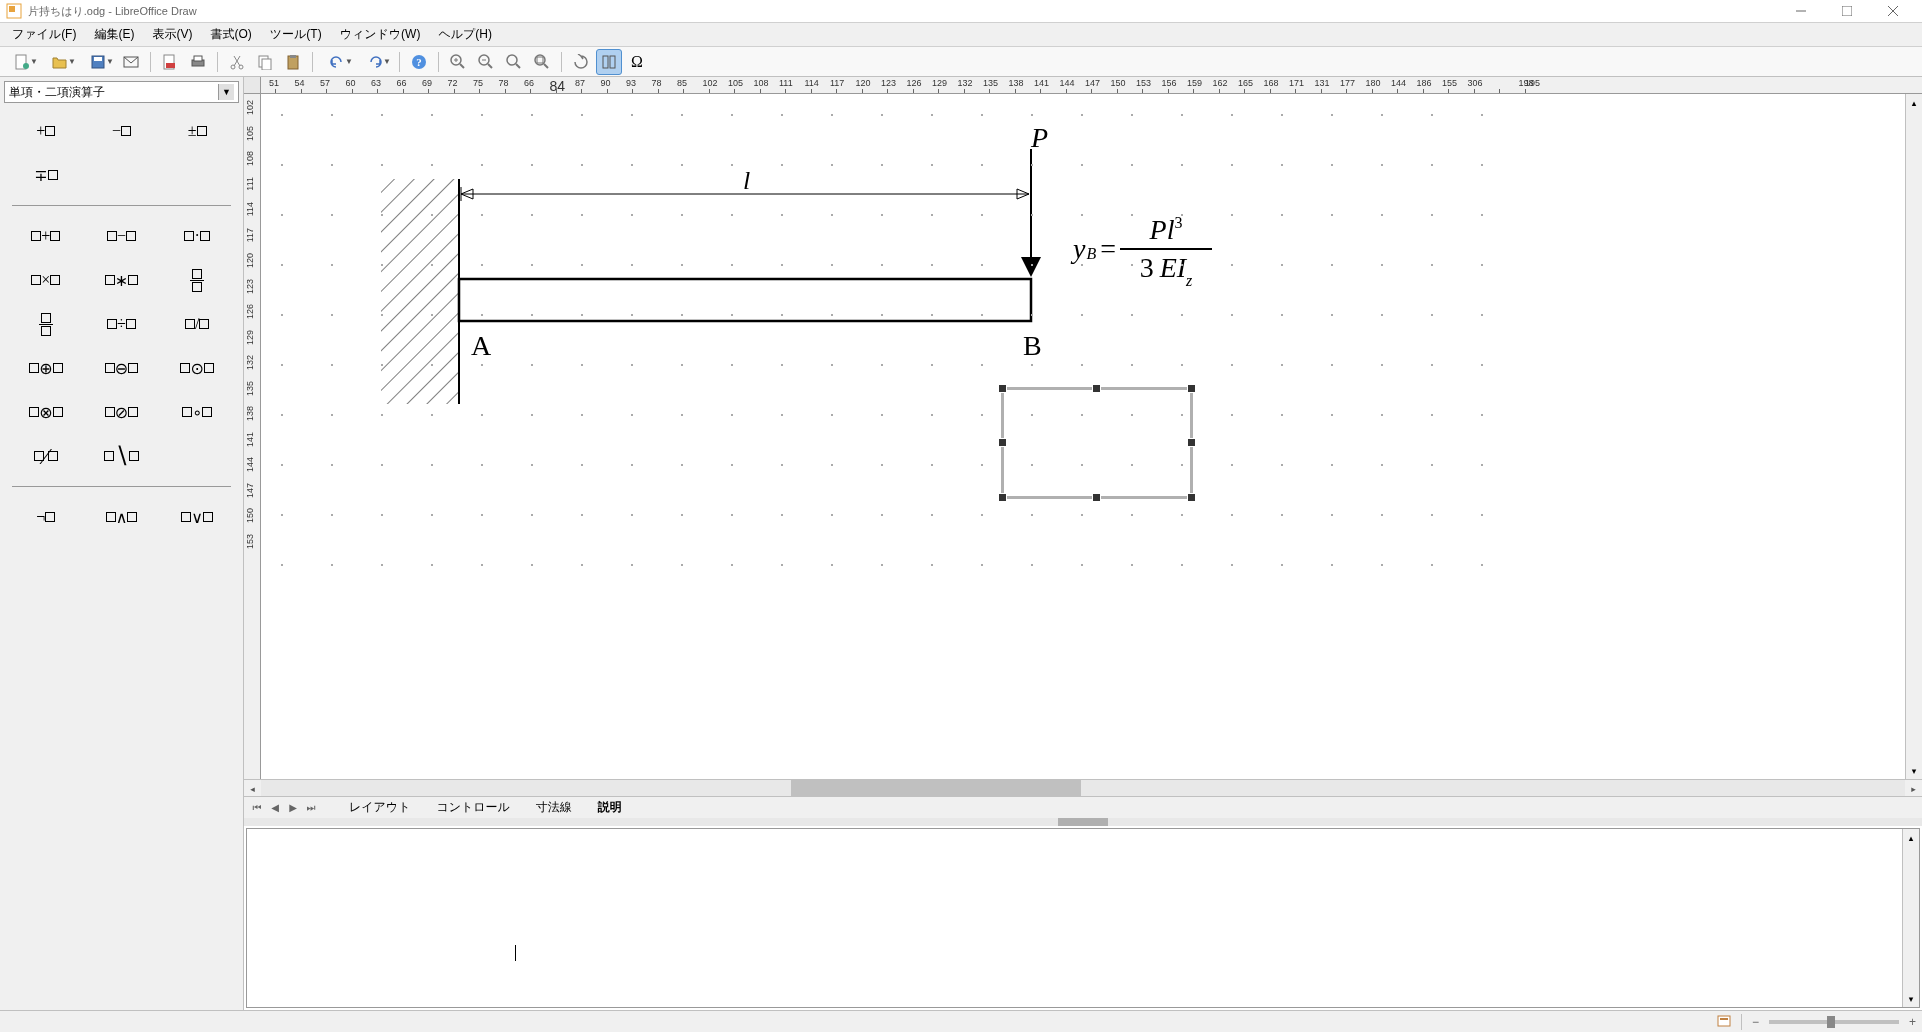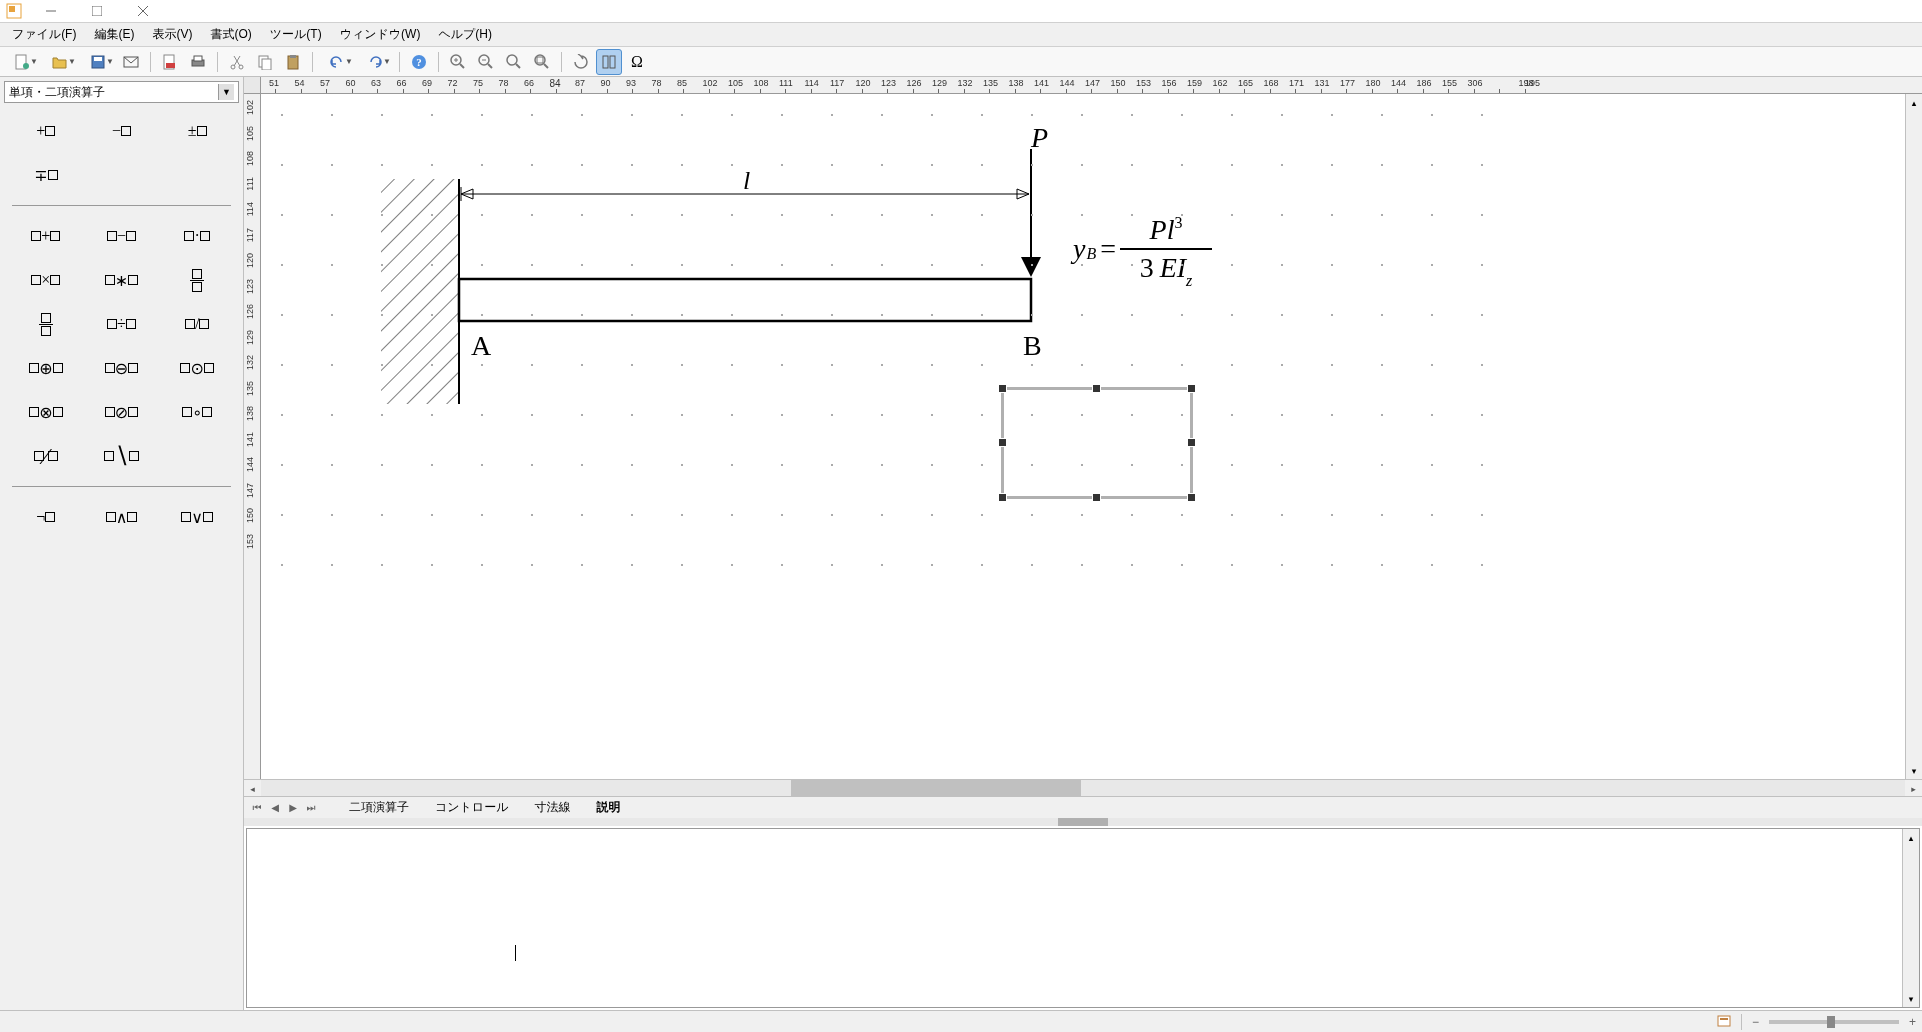--- a/index.html
+++ b/index.html
@@ -74,20 +74,21 @@
     svg text { font-family: "Liberation Serif", "Times New Roman", serif; }
   </style>
 </head>
 <body>
 
 <div class="titlebar">
   <svg class="titlebar-icon" viewBox="0 0 16 16">
       <rect x="1" y="1" width="14" height="14" fill="#fff" stroke="#e8a33d"></rect>
       <rect x="3" y="3" width="6" height="6" fill="#e8a33d"></rect>
     </svg>
+  <span class="titlebar-text">片持ちはり.odg - LibreOffice Draw</span>
   <div class="titlebar-btns">
     <div class="titlebar-btn">
         <svg width="10" height="10">
           <line x1="0" y1="5" x2="10" y2="5" stroke="#666"></line>
         </svg>
       </div>
     <div class="titlebar-btn">
         <svg width="10" height="10">
           <rect x="0" y="0" width="10" height="10" fill="none" stroke="#666"></rect>
         </svg>
@@ -316,21 +317,21 @@
           <span style="position: absolute; left: 161px; top: 1px; font-size: 9px; color: rgb(51, 51, 51);">69</span>
           <div style="position: absolute; left: 167px; bottom: 0px; width: 1px; height: 4px; background: rgb(102, 102, 102);"></div>
           <span style="position: absolute; left: 186.5px; top: 1px; font-size: 9px; color: rgb(51, 51, 51);">72</span>
           <div style="position: absolute; left: 192.5px; bottom: 0px; width: 1px; height: 4px; background: rgb(102, 102, 102);"></div>
           <span style="position: absolute; left: 212px; top: 1px; font-size: 9px; color: rgb(51, 51, 51);">75</span>
           <div style="position: absolute; left: 218px; bottom: 0px; width: 1px; height: 4px; background: rgb(102, 102, 102);"></div>
           <span style="position: absolute; left: 237.5px; top: 1px; font-size: 9px; color: rgb(51, 51, 51);">78</span>
           <div style="position: absolute; left: 243.5px; bottom: 0px; width: 1px; height: 4px; background: rgb(102, 102, 102);"></div>
           <span style="position: absolute; left: 263px; top: 1px; font-size: 9px; color: rgb(51, 51, 51);">66</span>
           <div style="position: absolute; left: 269px; bottom: 0px; width: 1px; height: 4px; background: rgb(102, 102, 102);"></div>
-          <span style="position: absolute; left: 288.5px; top: 1px; font-size: 10px; color: rgb(51, 51, 51);">84</span>
+          <span style="position: absolute; left: 288.5px; top: 1px; font-size: 14px; color: rgb(51, 51, 51);">84</span>
           <div style="position: absolute; left: 294.5px; bottom: 0px; width: 1px; height: 4px; background: rgb(102, 102, 102);"></div>
           <span style="position: absolute; left: 314px; top: 1px; font-size: 9px; color: rgb(51, 51, 51);">87</span>
           <div style="position: absolute; left: 320px; bottom: 0px; width: 1px; height: 4px; background: rgb(102, 102, 102);"></div>
           <span style="position: absolute; left: 339.5px; top: 1px; font-size: 9px; color: rgb(51, 51, 51);">90</span>
           <div style="position: absolute; left: 345.5px; bottom: 0px; width: 1px; height: 4px; background: rgb(102, 102, 102);"></div>
           <span style="position: absolute; left: 365px; top: 1px; font-size: 9px; color: rgb(51, 51, 51);">93</span>
           <div style="position: absolute; left: 371px; bottom: 0px; width: 1px; height: 4px; background: rgb(102, 102, 102);"></div>
           <span style="position: absolute; left: 390.5px; top: 1px; font-size: 9px; color: rgb(51, 51, 51);">78</span>
           <div style="position: absolute; left: 396.5px; bottom: 0px; width: 1px; height: 4px; background: rgb(102, 102, 102);"></div>
           <span style="position: absolute; left: 416px; top: 1px; font-size: 9px; color: rgb(51, 51, 51);">85</span>
@@ -749,21 +750,21 @@
           <div class="scroll-thumb" style="left:530px;width:290px"></div>
         </div>
       <div class="scroll-arrow">▸</div>
     </div>
     <div class="tab-bar">
       <div class="tab-nav">⏮</div>
       <div class="tab-nav">◀</div>
       <div class="tab-nav">▶</div>
       <div class="tab-nav">⏭</div>
       <div style="width:16px"></div>
-      <div class="tab">二項演算子</div>
+      <div class="tab">レイアウト</div>
       <div class="tab">コントロール</div>
       <div class="tab">寸法線</div>
       <div class="tab active">説明</div>
       <div style="flex:1"></div>
     </div>
     <div style="display:flex;justify-content:center;background:#e8e8e8">
         <div class="splitter-handle"></div>
       </div>
     <div class="formula-editor">
       <div class="formula-cursor"></div>

